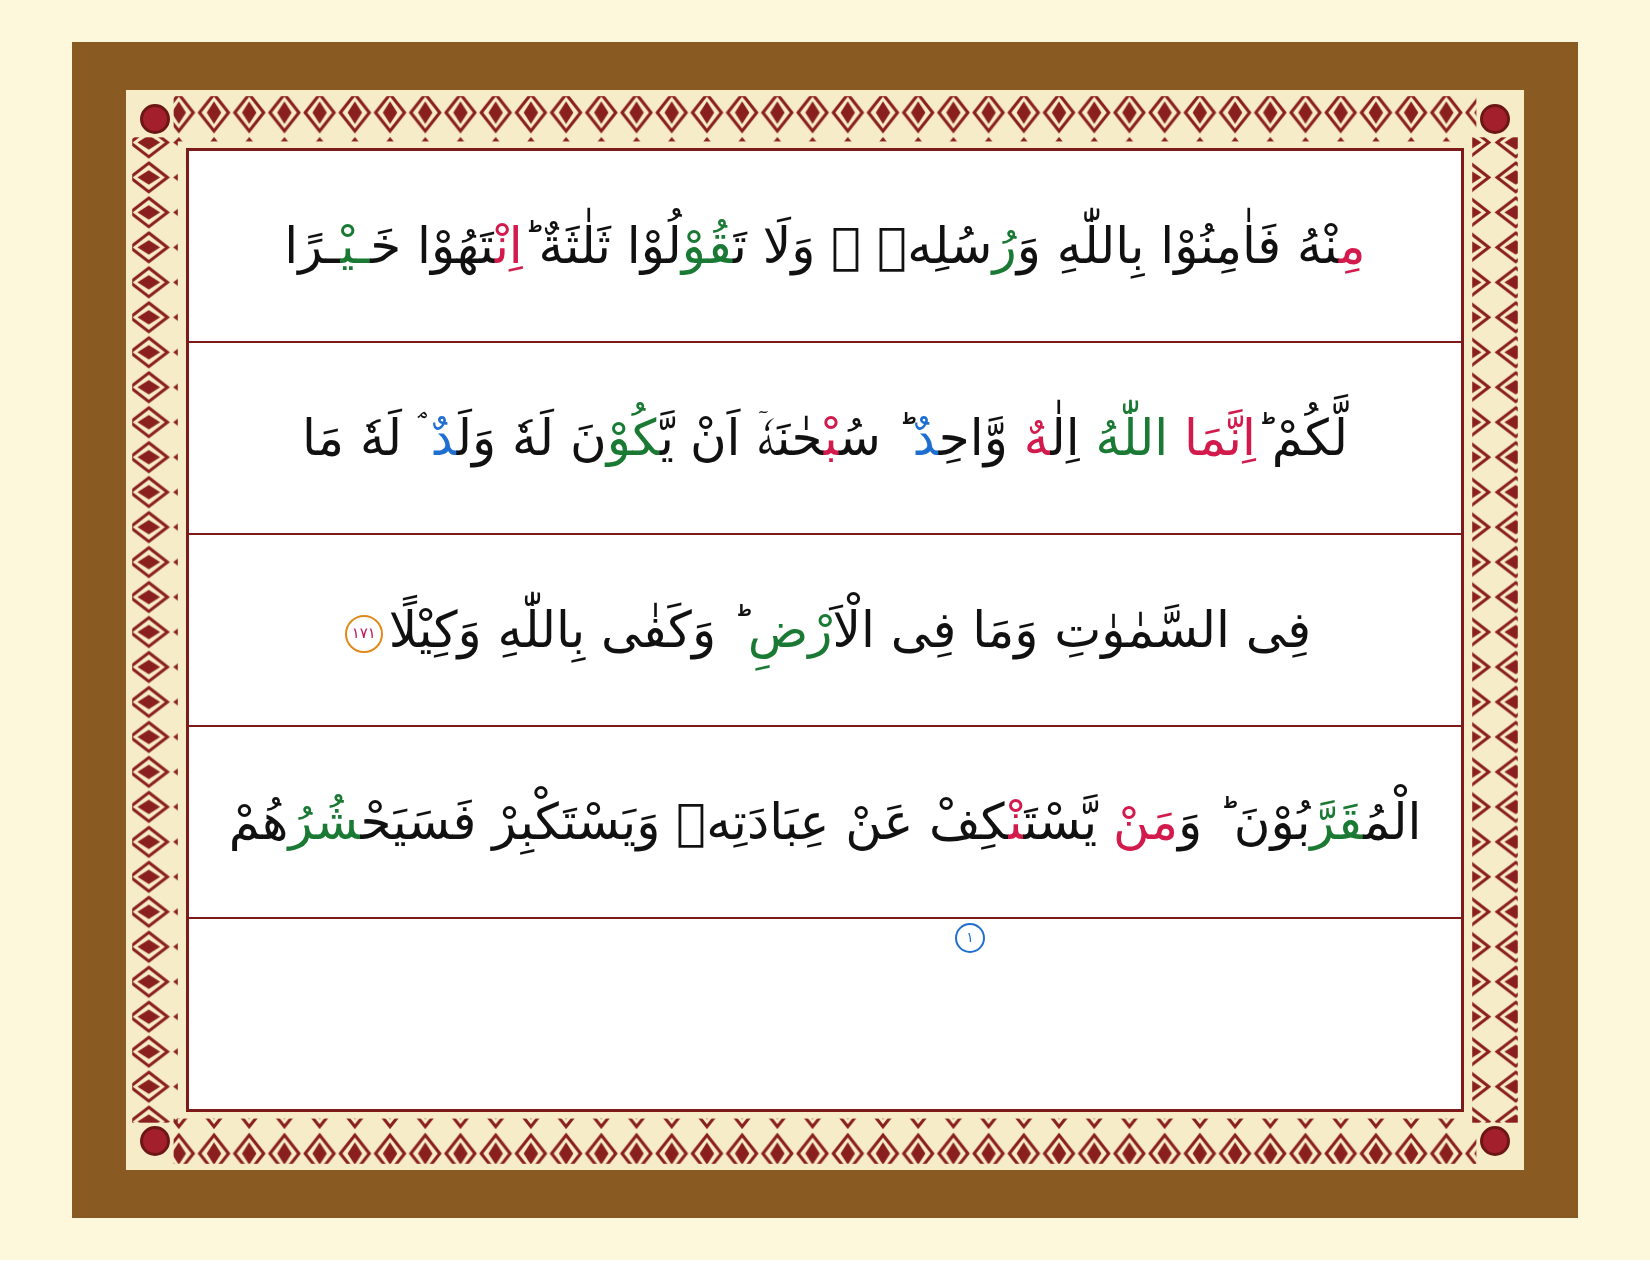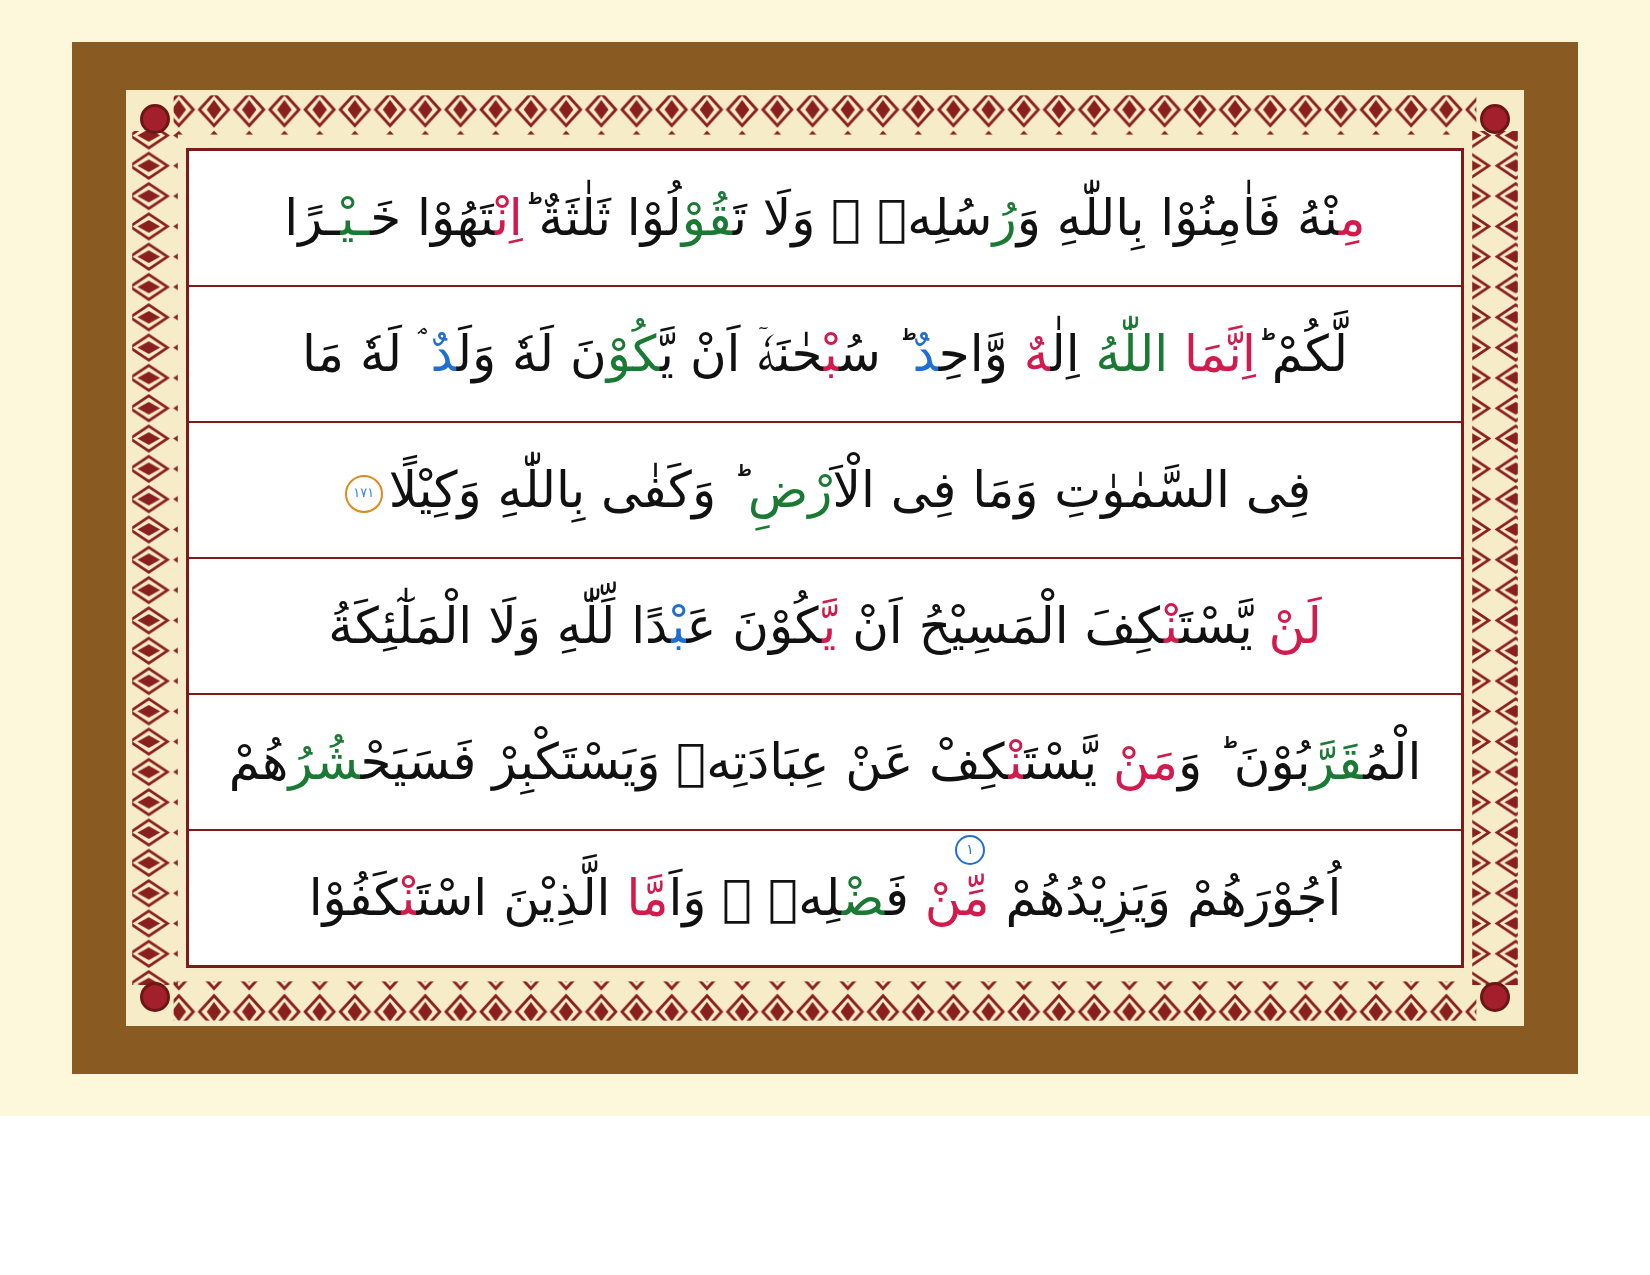--- a/index.html
+++ b/index.html
@@ -11,21 +11,21 @@
     width: 1650px;
     height: 1275px;
     font-family: "DejaVu Sans", sans-serif;
     overflow: hidden;
   }
 
   
   .page {
     position: relative;
     width: 1650px;
-    height: 1116px;
+    height: 1260px;
     background: #fdf8dc;
     box-sizing: border-box;
   }
 
   
   .frame-outer {
     position: absolute;
     left: 72px;
     top: 42px;
     right: 72px;
@@ -122,22 +122,22 @@
 
   
   .aya-mark {
     display: inline-block;
     width: 34px;
     height: 34px;
     line-height: 32px;
     text-align: center;
     border: 2px solid #e08a1e;
     border-radius: 50%;
-    color: #3b82f6;
-    font-size: 13px;
+    color: #be185d;
+    font-size: 15px;
     vertical-align: middle;
     margin: 0 6px;
     font-family: "DejaVu Sans", sans-serif;
   }
   .aya-mark.blue {
     border-color: #1f6fd0;
     color: #1f6fd0;
     width: 26px;
     height: 26px;
     line-height: 24px;
@@ -195,32 +195,28 @@
         </div>
 
         <div class="aya-line">
           <div class="aya-text"><span class="c-black">لَّكُمْ ؕ</span><span class="c-red">اِنَّمَا</span><span class="c-black"> </span><span class="c-green">اللّٰهُ</span><span class="c-black"> اِلٰ</span><span class="c-red">هٌ</span><span class="c-black"> وَّاحِ</span><span class="c-blue">دٌ</span><span class="c-black"> ؕ سُ</span><span class="c-red">بْ</span><span class="c-black">حٰنَهٗۤ اَنْ يَّ</span><span class="c-green">كُوْ</span><span class="c-black">نَ لَهٗ وَلَ</span><span class="c-blue">دٌ</span><span class="c-black"> ۘ لَهٗ مَا</span></div>
         </div>
 
         <div class="aya-line">
           <div class="aya-text"><span class="c-black">فِى السَّمٰوٰتِ وَمَا فِى الْاَ</span><span class="c-green">رْضِ</span><span class="c-black"> ؕ وَكَفٰى بِاللّٰهِ وَكِيْلًا</span><span class="aya-mark">١٧١</span></div>
         </div>
 
-        <div class="aya-line">
-          <div class="aya-text"><span class="c-red">لَنْ</span><span class="c-black"> يَّسْتَ</span><span class="c-red">نْ</span><span class="c-black">كِفَ الْمَسِيْحُ اَنْ</span><span class="c-red"> يَّ</span><span class="c-black">كُوْنَ عَ</span><span class="c-blue">بْ</span><span class="c-black">دًا لِّلّٰهِ وَلَا الْمَلٰٓئِكَةُ</span></div>
-        </div>
 
         <div class="aya-line">
           <div class="aya-text"><span class="c-black">الْمُ</span><span class="c-green">قَرَّ</span><span class="c-black">بُوْنَ ؕ وَ</span><span class="c-red">مَنْ</span><span class="c-black"> يَّسْتَ</span><span class="c-red">نْ</span><span class="c-black">كِفْ عَنْ عِبَادَتِهٖ وَيَسْتَكْبِرْ فَسَيَحْ</span><span class="c-green">شُرُ</span><span class="c-black">هُمْ</span></div>
         </div>
 
 
         <div class="aya-line">
           <span class="aya-mark blue float-badge">١</span>
-          <div class="aya-text"><span class="c-black">اُجُوْرَهُمْ وَيَزِيْدُهُمْ</span><span class="c-red"> مِّنْ</span><span class="c-black"> فَ</span><span class="c-green">ضْ</span><span class="c-black">لِهٖ ۚ وَاَ</span><span class="c-red">مَّا</span><span class="c-black"> الَّذِيْنَ اسْتَ</span><span class="c-red">نْ</span><span class="c-black">كَفُوْا</span></div>
         </div>
 
 
       </div>
 
     </div>
 
   </div>
 
 </div>

